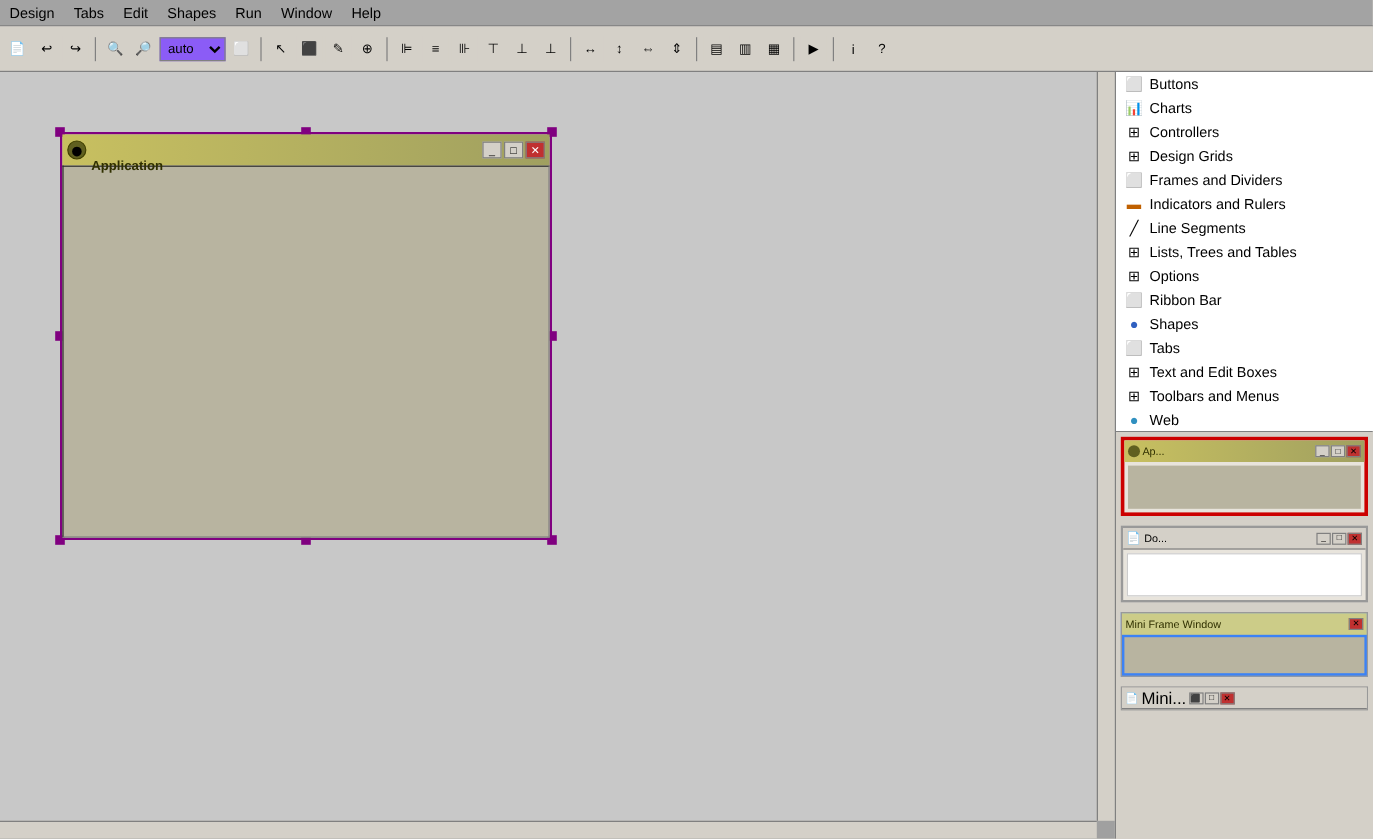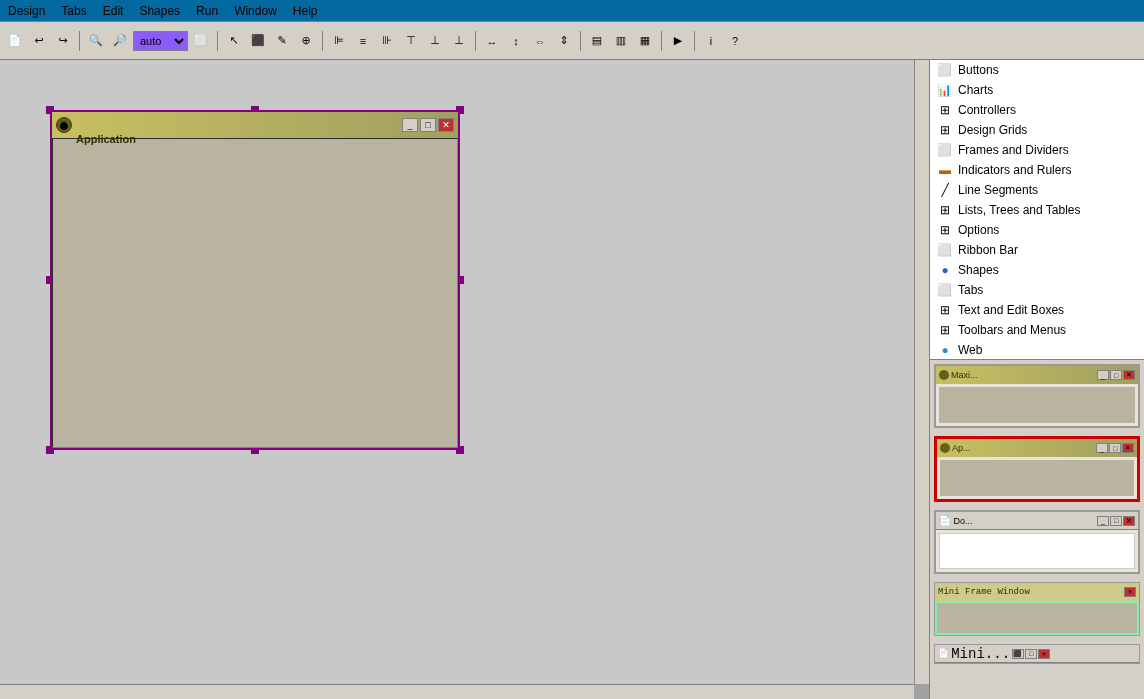--- a/index.html
+++ b/index.html
@@ -1,19 +1,19 @@
 <!DOCTYPE html>
 <html><head>
   <meta charset="utf-8">
   <style>
     * { margin: 0; padding: 0; box-sizing: border-box; }
     body { font-family: 'Segoe UI', Tahoma, Geneva, Verdana, sans-serif; font-size: 12px; background: #d4d0c8; overflow: hidden; width: 1144px; height: 699px; }
 
     
-    #menubar { background: #0369a1; height: 22px; display: flex; align-items: center; border-bottom: 1px solid #808080; }
+    #menubar { background: #a3a3a3; height: 22px; display: flex; align-items: center; border-bottom: 1px solid #808080; }
     .menu-item { padding: 2px 8px; cursor: pointer; color: #000; }
 
     
     #toolbar { background: #d4d0c8; height: 38px; display: flex; align-items: center; padding: 2px 4px; border-bottom: 1px solid #808080; gap: 2px; flex-wrap: nowrap; }
     .tb-btn { background: #d4d0c8; border: 1px solid transparent; padding: 2px 3px; cursor: pointer; display: flex; align-items: center; justify-content: center; min-width: 22px; height: 22px; font-size: 11px; }
     .tb-separator { width: 1px; height: 20px; background: #808080; margin: 0 3px; }
     .zoom-select { height: 20px; font-size: 11px; background: #8b5cf6; border: 1px solid #808080; padding: 0 2px; }
 
     
     #main { display: flex; height: calc(699px - 60px); }
@@ -69,21 +69,21 @@
     .thumb-icon { width: 10px; height: 10px; background: #606020; border-radius: 50%; }
     .thumb-title { flex: 1; font-size: 9px; color: #303000; }
     .thumb-btns { display: flex; gap: 1px; }
     .thumb-btn { width: 12px; height: 10px; background: #d4d0c8; border: 1px solid #808080; font-size: 7px; display: flex; align-items: center; justify-content: center; }
     .thumb-btn.close { background: #c03030; }
     .thumb-content { background: #b8b4a0; height: 36px; margin: 3px; }
     .thumb-content.white { background: white; border: 1px solid #ccc; }
 
     .thumb-doc-titlebar { height: 18px; background: #d4d0c8; display: flex; align-items: center; padding: 0 3px; gap: 2px; border-bottom: 1px solid #808080; }
 
-    .thumb-mini { background: #86efac; border: 1px solid #999; margin-bottom: 4px; font-family: Liberation Mono, monospace; }
+    .thumb-mini { background: #3b82f6; border: 1px solid #999; margin-bottom: 4px; }
     .thumb-mini-titlebar { height: 18px; background: #cccc88; display: flex; align-items: center; padding: 0 3px; justify-content: space-between; }
     .thumb-mini-content { background: #b8b4a0; height: 30px; margin: 2px; }
 
     
     svg.arrow { position: absolute; }
   </style>
 </head>
 <body>
 
 <div id="menubar">
@@ -239,32 +239,20 @@
       </div>
       <div class="comp-item">
         <span class="comp-icon" style="color:#3090c0;">●</span>
         Web
       </div>
 
     </div>
 
     <div id="thumbnail-area">
 
-      <div class="thumb-win">
-        <div class="thumb-titlebar">
-          <div class="thumb-icon"></div>
-          <div class="thumb-title">Maxi...</div>
-          <div class="thumb-btns">
-            <div class="thumb-btn">_</div>
-            <div class="thumb-btn">□</div>
-            <div class="thumb-btn close">✕</div>
-          </div>
-        </div>
-        <div class="thumb-content"></div>
-      </div>
 
       <div class="thumb-win selected-thumb">
         <div class="thumb-titlebar">
           <div class="thumb-icon"></div>
           <div class="thumb-title">Ap...</div>
           <div class="thumb-btns">
             <div class="thumb-btn">_</div>
             <div class="thumb-btn">□</div>
             <div class="thumb-btn close">✕</div>
           </div>

